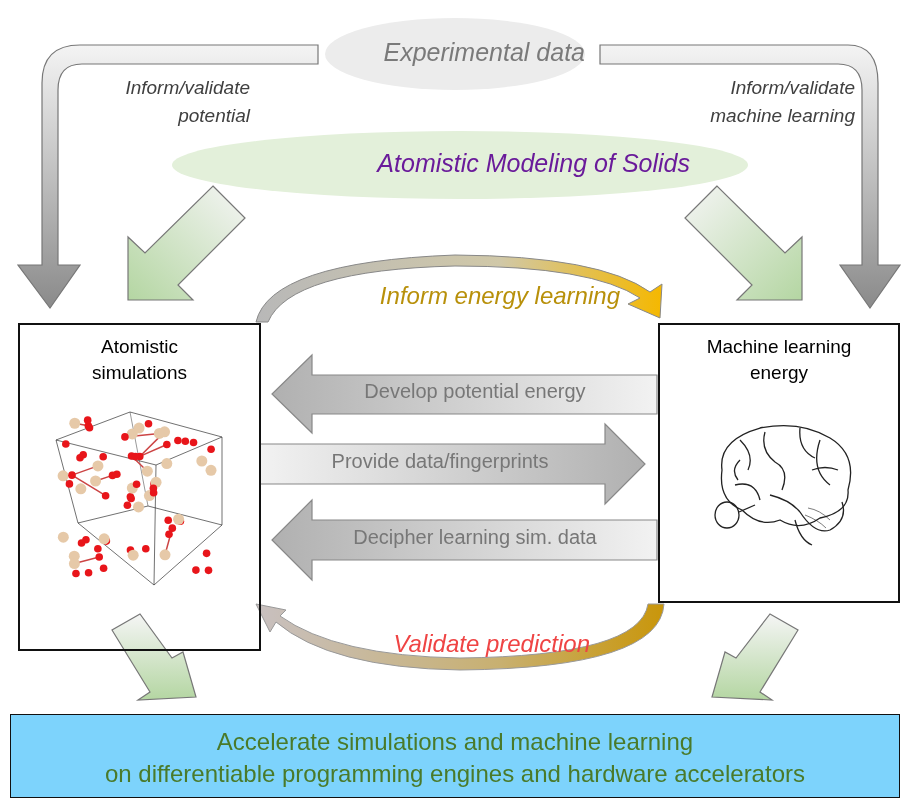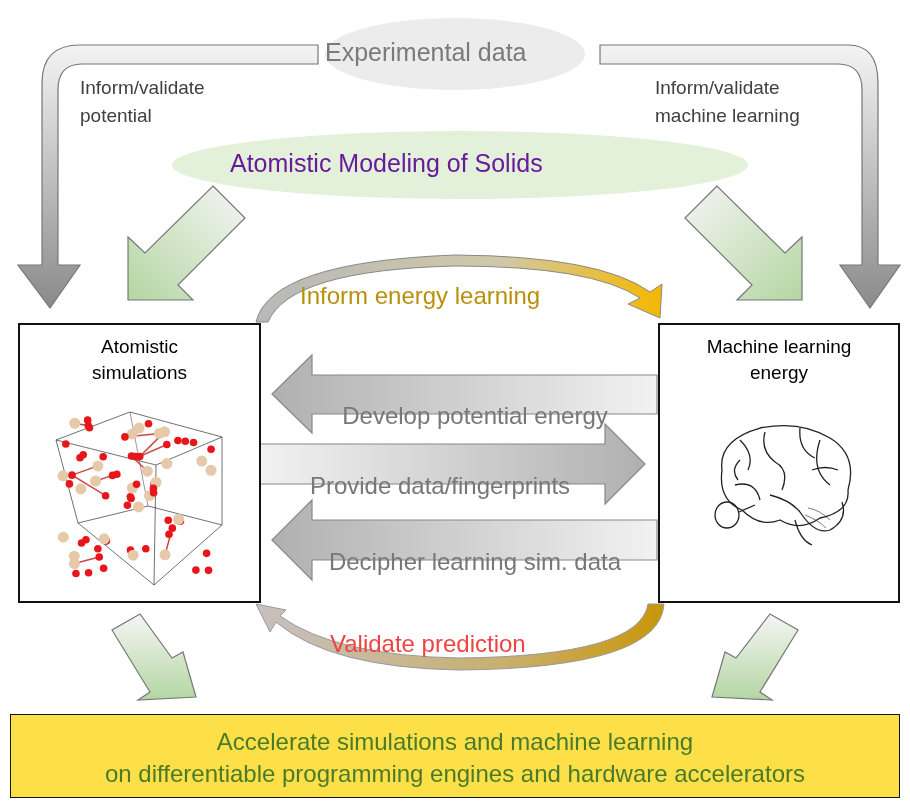--- a/index.html
+++ b/index.html
@@ -1,23 +1,23 @@
 <!DOCTYPE html>
 <html><head>
 <meta charset="utf-8">
 <style>
   html, body { margin:0; padding:0; background:#ffffff; }
   body { width:910px; height:812px; position:relative; overflow:hidden;
          font-family:"Liberation Sans", sans-serif; }
   #diagram { position:absolute; left:0; top:0; }
-  .lbl { position:absolute; white-space:nowrap; text-align:left; }
+  .lbl { position:absolute; white-space:nowrap; text-align:right;font-style:italic; }
   .gray-lbl { color:#404040; font-size:19px; line-height:24px; }
-  .box { position:absolute; border:2px solid #111; background:#fde047; box-sizing:border-box; }
+  .box { position:absolute; border:2px solid #111; background:#7dd3fc; box-sizing:border-box; }
   .box-title { position:absolute; left:0; right:0; text-align:center; color:#000; font-size:19px; line-height:24px; }
-  .arrow-text { position:absolute; color:#777; font-size:24px; white-space:nowrap; text-align:center;margin-top:22px; }
+  .arrow-text { position:absolute; color:#777; font-size:20px; white-space:nowrap; text-align:center; }
 </style>
 </head>
 <body>
 
 <svg id="diagram" width="910" height="812" viewBox="0 0 910 812">
   <defs>
     <linearGradient id="gDown" x1="0" y1="0" x2="0" y2="1">
       <stop offset="0" stop-color="#f4f4f4"></stop>
       <stop offset="1" stop-color="#8a8a8a"></stop>
     </linearGradient>
@@ -181,21 +181,21 @@
 
 <div class="lbl gray-lbl" style="left:655px;top:76px;width:200px;">Inform/validate</div>
 <div class="lbl gray-lbl" style="left:655px;top:104px;width:200px;">machine learning</div>
 
 <div class="lbl" style="left:230px;top:149px;width:460px;font-size:25px;color:#6a1b9a;">Atomistic Modeling of Solids</div>
 
 <div class="lbl" style="left:300px;top:282px;width:320px;font-size:24px;color:#b8900a;">Inform energy learning</div>
 
 <div class="lbl" style="left:330px;top:630px;width:260px;font-size:24px;color:#ef4444;">Validate prediction</div>
 
-<div class="box" style="left:18px;top:323px;width:243px;height:280px;background:transparent;">
+<div class="box" style="left:18px;top:323px;width:243px;height:328px;background:transparent;">
   <div class="box-title" style="top:10px;">Atomistic</div>
   <div class="box-title" style="top:36px;">simulations</div>
 </div>
 
 <div class="box" style="left:658px;top:323px;width:242px;height:280px;background:transparent;">
   <div class="box-title" style="top:10px;">Machine learning</div>
   <div class="box-title" style="top:36px;">energy</div>
 </div>
 
 <div class="arrow-text" style="left:300px;top:380px;width:350px;">Develop potential energy</div>

